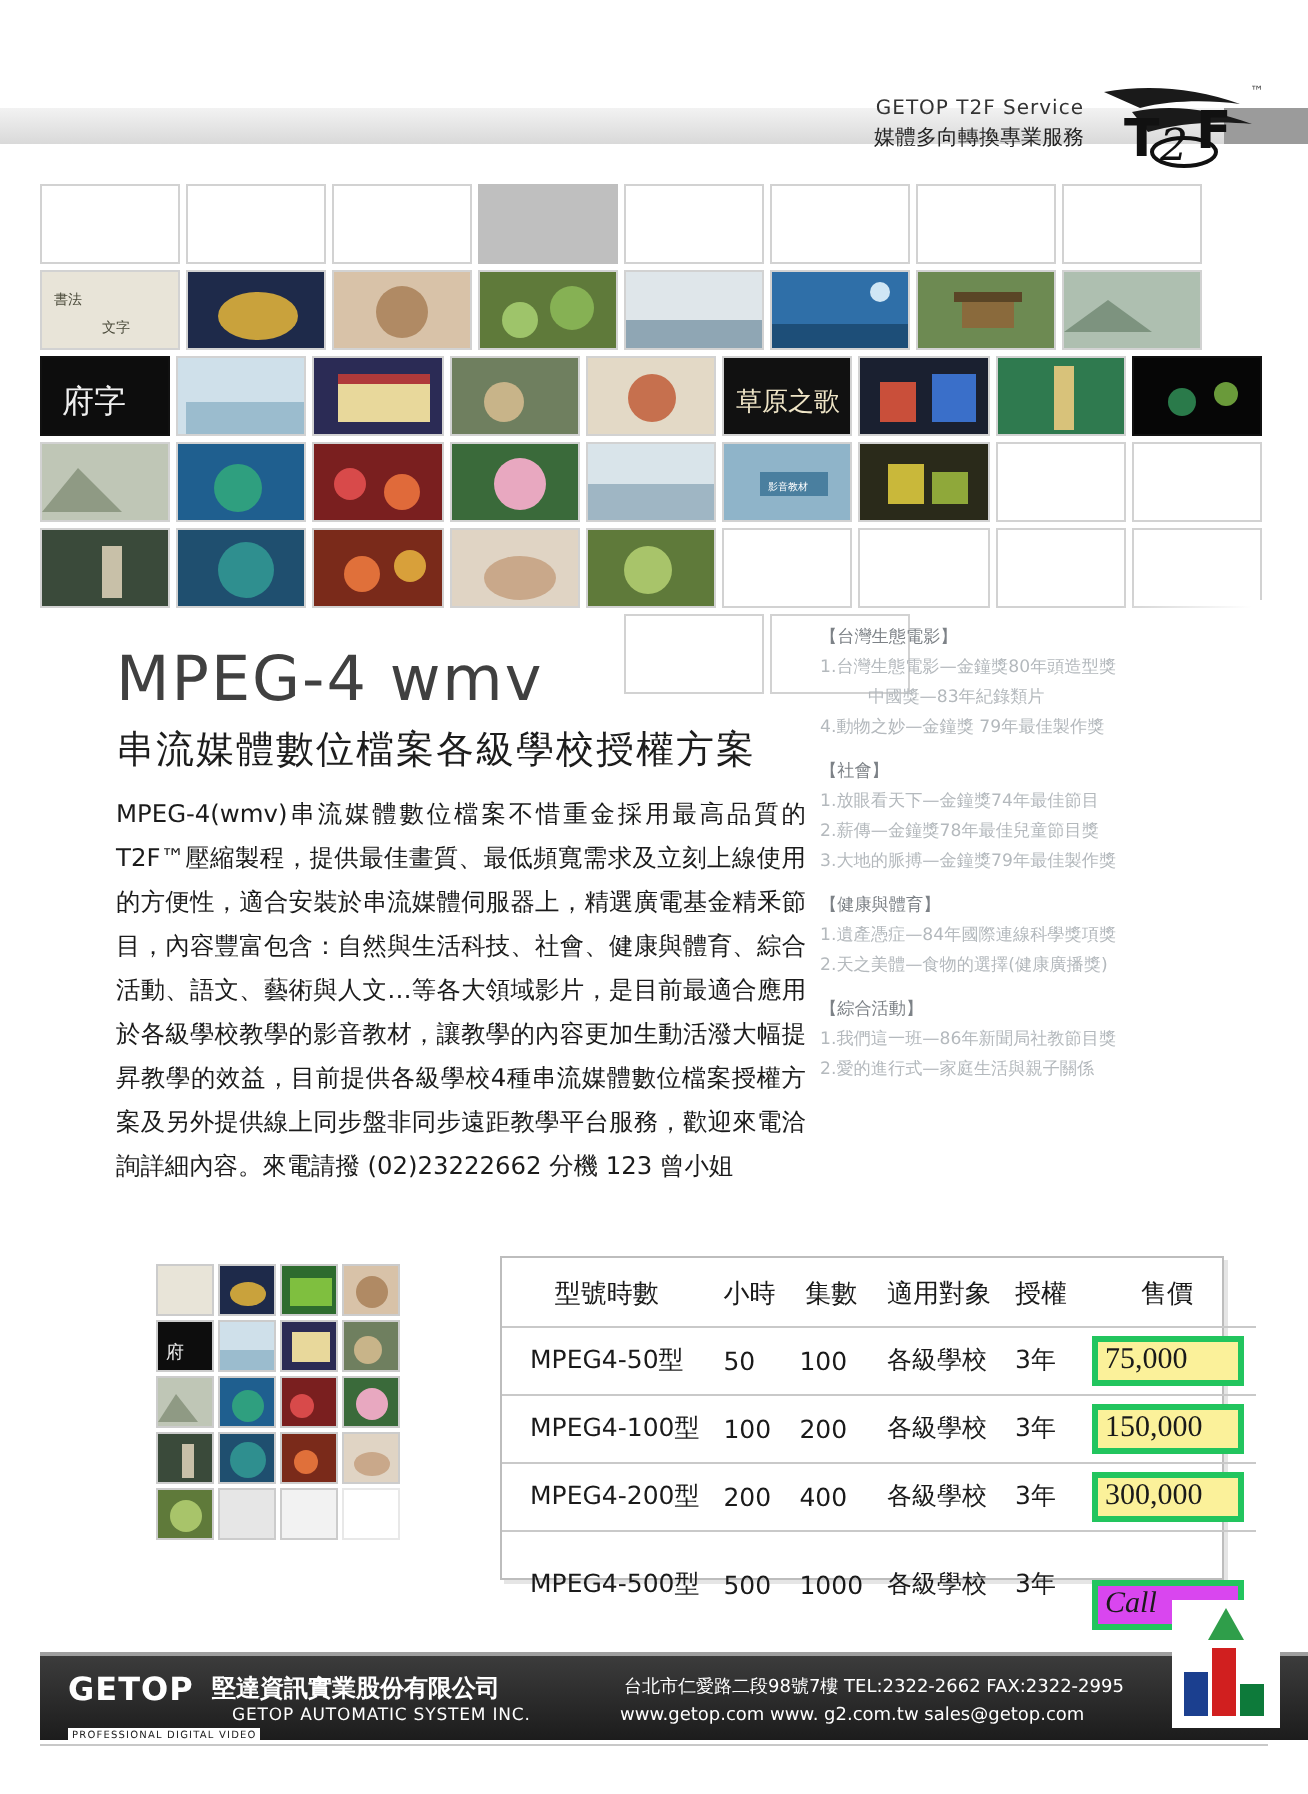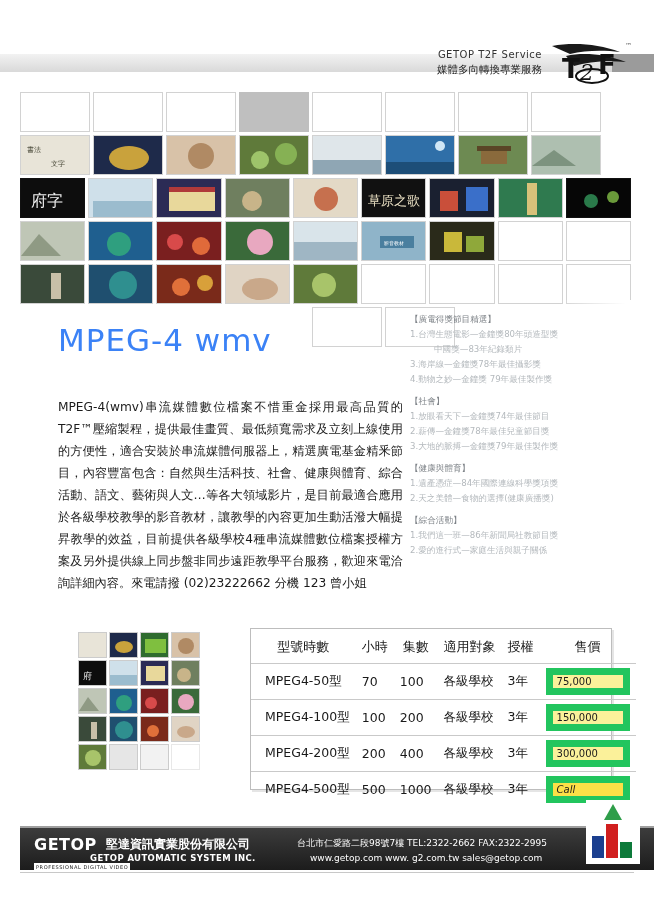--- a/index.html
+++ b/index.html
@@ -21,21 +21,21 @@
   .grid{position:absolute;left:20px;top:92px;width:614px;}
   .grow{display:flex;margin-bottom:3px;}
   .cell{width:70px;height:40px;margin-right:3px;border:1px solid #d2d2d2;box-sizing:border-box;
         background:#ffffff;overflow:hidden;position:relative;}
   .cell.empty{background:#ffffff;}
   .cell.gray{background:#bfbfbf;border-color:#bfbfbf;}
   .cell.black{background:#111;border-color:#111;}
 
   
   .headline{position:absolute;left:58px;top:322px;}
-  .h1{font-size:31px;color:#3b82f6;letter-spacing:1px;font-weight:400;}
+  .h1{font-size:31px;color:#404040;letter-spacing:1px;font-weight:400;}
   .h2{font-size:19px;color:#1d1d1d;margin-top:4px;letter-spacing:1px;}
 
   
   .body-copy{position:absolute;left:58px;top:396px;width:345px;
              font-size:12.2px;line-height:22px;color:#1b1b1b;text-align:justify;}
 
   
   .awards{position:absolute;left:410px;top:305px;width:225px;font-size:8.6px;
           line-height:15px;color:#9aa0a6;}
   .aw-title{color:#6f7478;font-size:9px;margin-bottom:3px;}
@@ -50,36 +50,36 @@
   .ccell{width:29px;height:26px;margin-right:2px;border:1px solid #ccc;box-sizing:border-box;overflow:hidden;}
 
   
   .table-wrap{position:absolute;left:250px;top:628px;width:360px;height:160px;
               background:#fff;border:1px solid #bdbdbd;box-shadow:2px 2px 0 rgba(0,0,0,.10);}
   table{border-collapse:collapse;width:100%;font-size:12.5px;}
   th,td{padding:4px 6px;white-space:nowrap;}
   thead th{font-weight:400;font-size:13px;padding-top:9px;padding-bottom:7px;}
   tbody tr{border-top:1px solid #c9c9c9;}
   tbody td:first-child{text-align:left;padding-left:14px;}
-  .price{background:#fbf19a;border:7px solid #22c55e;display:inline-block;
-         min-width:62px;padding:1px 4px;font-size:10px;}
-  .price.call{background:#fde047;font-style:italic;}
+  .price{background:#fbf19a;border:3px solid #22c55e;display:inline-block;
+         min-width:62px;padding:1px 4px;font-size:15px;font-family:Liberation Serif, serif;}
+  .price.call{background:#d946ef;font-style:italic;margin-top:20px;}
 
   
   .foot-label{position:absolute;right:26px;top:808px;font-size:9px;color:#444;}
   .footer{position:absolute;left:20px;top:826px;width:636px;height:42px;
           background:linear-gradient(to bottom,#3c3c3c,#1c1c1c);
           border-top:2px solid #9f9f9f;}
   .getop{position:absolute;left:14px;top:7px;color:#fff;}
   .getop .g1{font-size:16px;font-weight:bold;letter-spacing:.5px;}
   .getop .g2{font-size:5px;letter-spacing:.6px;background:#fff;color:#222;
              display:inline-block;padding:1px 2px;margin-top:2px;}
   .cn-name{position:absolute;left:86px;top:8px;color:#fff;font-size:12px;font-weight:bold;}
-  .en-name{position:absolute;left:70px;top:25px;color:#fff;font-size:8.5px;letter-spacing:.4px;font-weight:bold;}
-  .addr{position:absolute;left:277px;top:9px;color:#fff;font-size:9px;}
+  .en-name{position:absolute;left:96px;top:25px;color:#fff;font-size:8.5px;letter-spacing:.4px;}
+  .addr{position:absolute;left:292px;top:9px;color:#fff;font-size:9px;}
   .urls{position:absolute;left:290px;top:25px;color:#fff;font-size:9px;}
   .fg-logo{position:absolute;right:16px;top:-28px;width:54px;height:64px;background:#fff;}
   .fg-logo .bar{position:absolute;bottom:6px;width:12px;}
   .fg-b1{left:6px;height:22px;background:#1b3f8f;}
   .fg-b2{left:20px;height:34px;background:#d11f1f;}
   .fg-b3{left:34px;height:16px;background:#0d7a3a;}
   .fg-tri{position:absolute;left:18px;top:4px;width:0;height:0;
           border-left:9px solid transparent;border-right:9px solid transparent;
           border-bottom:16px solid #2f9e4a;}
   .left-rule{position:absolute;left:20px;top:872px;width:614px;height:1px;background:#c8c8c8;}
@@ -324,31 +324,31 @@
   </div>
 
   <div class="grow">
     <div class="cell empty" style="margin-left:292px;"></div>
     <div class="cell empty"></div>
   </div>
 </div>
 
 <div class="headline">
   <div class="h1">MPEG-4  wmv</div>
+  <div class="h2">串流媒體數位檔案各級學校授權方案</div>
 </div>
 
 <div class="body-copy">MPEG-4(wmv)串流媒體數位檔案不惜重金採用最高品質的 T2F™壓縮製程，提供最佳畫質、最低頻寬需求及立刻上線使用的方便性，適合安裝於串流媒體伺服器上，精選廣電基金精釆節目，內容豐富包含：自然與生活科技、社會、健康與體育、綜合活動、語文、藝術與人文…等各大領域影片，是目前最適合應用於各級學校教學的影音教材，讓教學的內容更加生動活潑大幅提昇教學的效益，目前提供各級學校4種串流媒體數位檔案授權方案及另外提供線上同步盤非同步遠距教學平台服務，歡迎來電洽詢詳細內容。來電請撥 (02)23222662 分機 123 曾小姐</div>
 
 <div class="awards">
 
   <div>
-    <div class="aw-cat">【廣電得獎節目精選】</div>
+    <div class="aw-cat">【台灣生態電影】</div>
     <div class="aw-line">1.台灣生態電影—金鐘獎80年頭造型獎</div>
     <div class="aw-line" style="padding-left:24px;">中國獎—83年紀錄類片</div>
-    <div class="aw-line">3.海岸線—金鐘獎78年最佳攝影獎</div>
     <div class="aw-line">4.動物之妙—金鐘獎 79年最佳製作獎</div>
   </div>
 
   <div>
     <div class="aw-cat">【社會】</div>
     <div class="aw-line">1.放眼看天下—金鐘獎74年最佳節目</div>
     <div class="aw-line">2.薪傳—金鐘獎78年最佳兒童節目獎</div>
     <div class="aw-line">3.大地的脈搏—金鐘獎79年最佳製作獎</div>
   </div>
 
@@ -461,21 +461,21 @@
         <th>小時</th>
         <th>集數</th>
         <th>適用對象</th>
         <th>授權</th>
         <th>售價</th>
       </tr>
     </thead>
     <tbody>
       <tr>
         <td>MPEG4-50型</td>
-        <td>70</td>
+        <td>50</td>
         <td>100</td>
         <td>各級學校</td>
         <td>3年</td>
         <td><span class="price">75,000</span></td>
       </tr>
       <tr>
         <td>MPEG4-100型</td>
         <td>100</td>
         <td>200</td>
         <td>各級學校</td>

